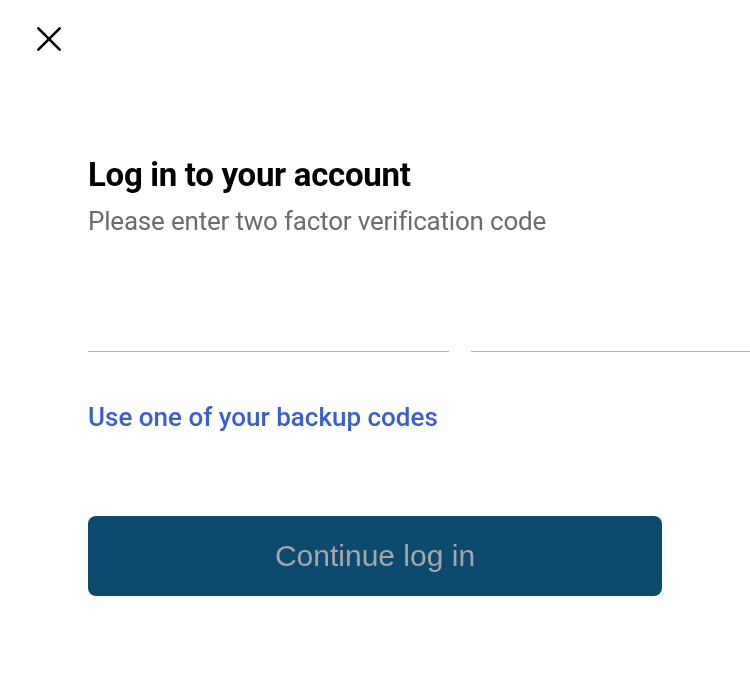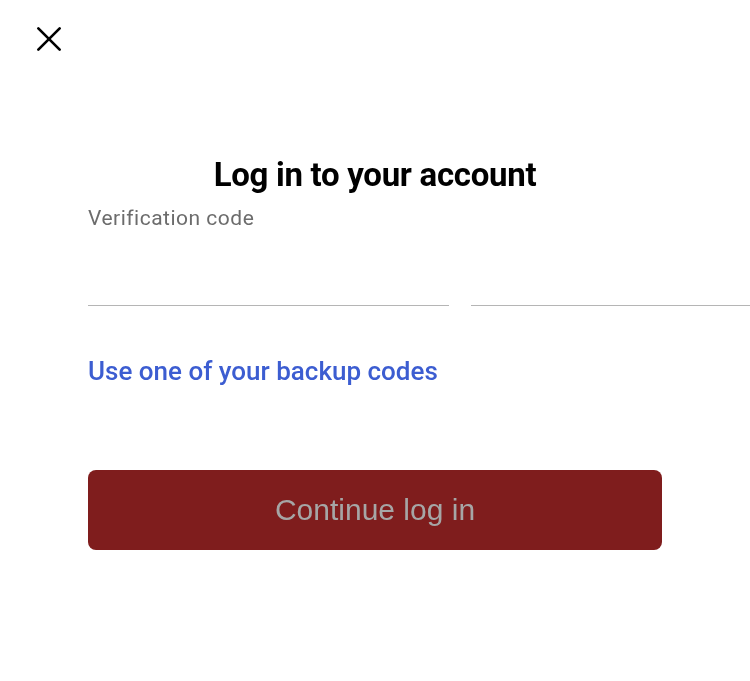--- a/index.html
+++ b/index.html
@@ -31,21 +31,20 @@
     }
     .content {
       padding: 155px 88px 0 88px;
     }
     .title {
       font-size: 33px;
       font-weight: 700;
       color: #000;
       letter-spacing: -0.3px;
       margin-bottom: 12px;
-      text-align: center;
     }
     .subtitle {
       font-size: 26px;
       font-weight: 400;
       color: #6c6c6c;
       letter-spacing: -0.2px;
       margin-bottom: 70px;
     }
     .field-label {
       font-size: 21px;
@@ -74,21 +73,21 @@
       font-weight: 500;
       color: #3c5dd1;
       text-decoration: none;
       cursor: pointer;
       display: inline-block;
       margin-bottom: 84px;
     }
     .continue-btn {
       width: 100%;
       height: 80px;
-      background: #7f1d1d;
+      background: #0c4a6e;
       border: none;
       border-radius: 8px;
       font-size: 30px;
       font-weight: 500;
       color: #a6a6a6;
       cursor: pointer;
     }
   </style>
 </head>
 <body>
@@ -97,22 +96,22 @@
   <span>
     <svg viewBox="0 0 24 24" fill="none" stroke="#000" stroke-width="2" stroke-linecap="round">
       <line x1="4" y1="4" x2="20" y2="20"></line>
       <line x1="20" y1="4" x2="4" y2="20"></line>
     </svg>
   </span>
 </div>
 
 <div class="content">
   <h1 class="title">Log in to your account</h1>
+  <p class="subtitle">Please enter two factor verification code</p>
 
-  <div class="field-label">Verification code</div>
 
   <div class="code-inputs">
     <input type="text" maxlength="1" class="code-digit" style="">
     <input type="text" maxlength="1" class="code-digit" style="">
 
   </div>
 
   <a class="backup-link">Use one of your backup codes</a>
 
   <button class="continue-btn">Continue log in</button>

